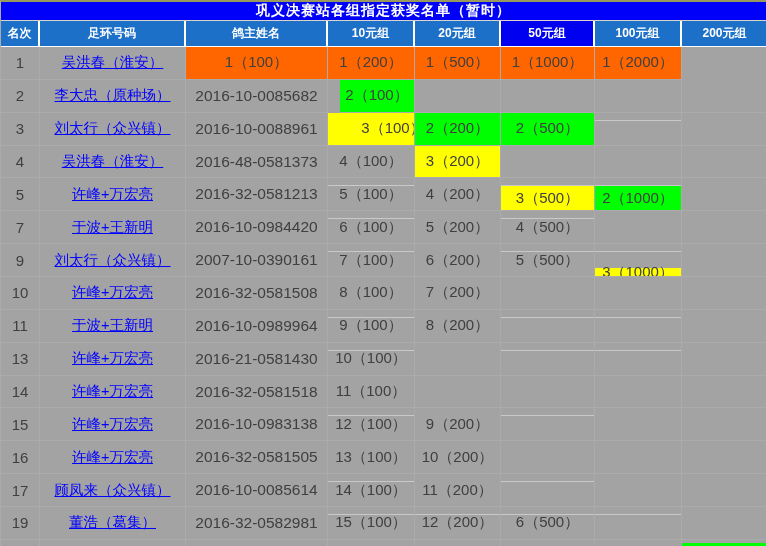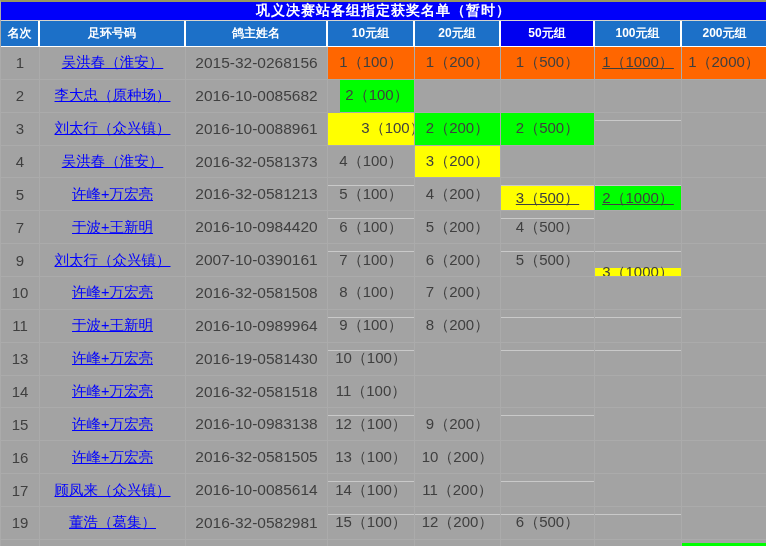--- a/index.html
+++ b/index.html
@@ -35,21 +35,21 @@
   }
   .rank{font-size:15px;}
   .ring{font-size:15.5px;}
   .link{color:var(--link-blue,#0000FF);text-decoration:underline;cursor:pointer;font-size:14.5px;}
   .split::before{
     content:"";position:absolute;top:7px;left:0;right:0;
     border-top:1px solid #C9C9C9;
   }
   .fill{
     position:absolute;top:8px;left:0;right:0;bottom:0;
-    display:flex;align-items:center;justify-content:center;white-space:nowrap;text-decoration:underline;
+    display:flex;align-items:center;justify-content:center;white-space:nowrap;
   }
   .partial-row{display:grid;grid-template-columns:var(--cols);height:6px;overflow:hidden;}
   .pcell{border-bottom:0;}
   .sliver{position:absolute;left:0;right:0;bottom:0;height:3px;}
 </style>
 </head>
 <body>
 
 <div class="page" style="--title-bg: #0000FA; --header-bg: #1C70C8; --header-hl-bg: #0000F0; --link-blue: #0000FF; --grid-border: #ABABAB; --cell-text: #3F3F3F;">
   <div class="title-bar">巩义决赛站各组指定获奖名单（暂时）</div>
@@ -62,25 +62,24 @@
       <div class="hcell hl">50元组</div>
       <div class="hcell">100元组</div>
       <div class="hcell">200元组</div>
     </div>
   <div class="body">
       <div class="row">
         <div class="cell rank">1</div>
         <div class="cell owner">
           <span class="link">吴洪春（淮安）</span>
         </div>
-        <div class="cell ring">2015-32-0268156</div>
         <div class="cell prize" style="background: rgb(255, 102, 0);">1（100）</div>
         <div class="cell prize" style="background: rgb(255, 102, 0);">1（200）</div>
         <div class="cell prize" style="background: rgb(255, 102, 0);">1（500）</div>
-        <div class="cell prize" style="background: rgb(255, 102, 0); text-decoration: underline;">1（1000）</div>
+        <div class="cell prize" style="background: rgb(255, 102, 0);">1（1000）</div>
         <div class="cell prize" style="background: rgb(255, 102, 0);">1（2000）</div>
       </div>
       <div class="row">
         <div class="cell rank">2</div>
         <div class="cell owner">
           <span class="link">李大忠（原种场）</span>
         </div>
         <div class="cell ring">2016-10-0085682</div>
         <div class="cell prize" style="background: rgb(0, 255, 0); margin-left: 12px;">2（100）</div>
         <div class="cell prize"></div>
@@ -98,21 +97,21 @@
         <div class="cell prize" style="background: rgb(0, 255, 0);">2（200）</div>
         <div class="cell prize" style="background: rgb(0, 255, 0);">2（500）</div>
         <div class="cell prize split"></div>
         <div class="cell prize"></div>
       </div>
       <div class="row">
         <div class="cell rank">4</div>
         <div class="cell owner">
           <span class="link">吴洪春（淮安）</span>
         </div>
-        <div class="cell ring">2016-32-0581373</div>
+        <div class="cell ring">2016-48-0581373</div>
         <div class="cell prize">4（100）</div>
         <div class="cell prize" style="background: rgb(255, 255, 0);">3（200）</div>
         <div class="cell prize"></div>
         <div class="cell prize"></div>
         <div class="cell prize"></div>
       </div>
       <div class="row">
         <div class="cell rank">5</div>
         <div class="cell owner">
           <span class="link">许峰+万宏亮</span>
@@ -176,21 +175,21 @@
         <div class="cell prize">8（200）</div>
         <div class="cell prize split"></div>
         <div class="cell prize split"></div>
         <div class="cell prize"></div>
       </div>
       <div class="row">
         <div class="cell rank">13</div>
         <div class="cell owner">
           <span class="link">许峰+万宏亮</span>
         </div>
-        <div class="cell ring">2016-19-0581430</div>
+        <div class="cell ring">2016-21-0581430</div>
         <div class="cell prize split">10（100）</div>
         <div class="cell prize"></div>
         <div class="cell prize split"></div>
         <div class="cell prize split"></div>
         <div class="cell prize"></div>
       </div>
       <div class="row">
         <div class="cell rank">14</div>
         <div class="cell owner">
           <span class="link">许峰+万宏亮</span>

